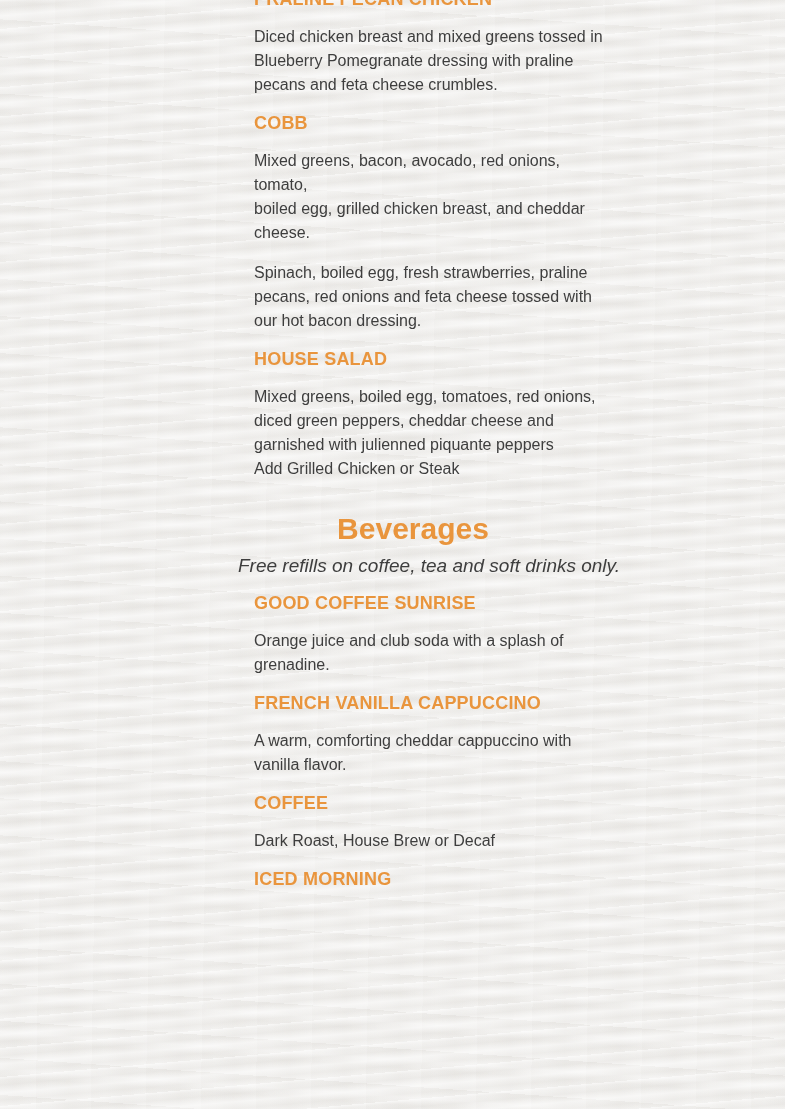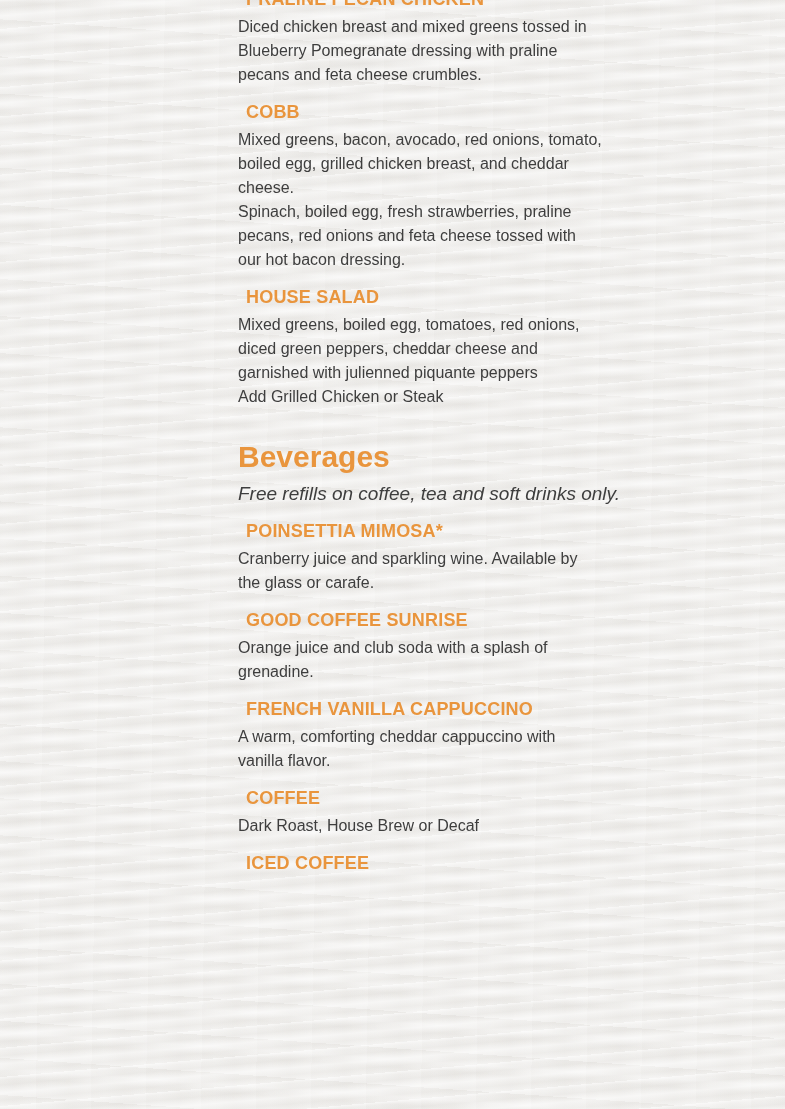--- a/index.html
+++ b/index.html
@@ -38,31 +38,32 @@
     left: 238px;
     top: -26px;
     width: 392px;
   }
   .item-name {
     font-size: 18px;
     line-height: 20px;
     font-weight: 700;
     letter-spacing: 0.2px;
     color: #e9953d;
-    margin: 15px 0 6px 8px;
+    margin: 15px 0 6px 16px;
   }
   .item-desc {
     font-size: 16px;
     line-height: 24px;
     color: #3e3e3e;
-    margin: 0;
+    margin: 16px;
     white-space: pre-line;
   }
   .section-title {
     width: 350px;
+    text-align: center;
     font-size: 30px;
     line-height: 36px;
     font-weight: 700;
     color: #e9953d;
     margin: 30px 0 7px 0;
   }
   .section-note {
     font-size: 19px;
     line-height: 24px;
     font-style: italic;
@@ -102,41 +103,36 @@
     <p class="item-desc">Mixed greens, boiled egg, tomatoes, red onions,
 diced green peppers, cheddar cheese and
 garnished with julienned piquante peppers
 Add Grilled Chicken or Steak</p>
   </section>
 
   <h2 class="section-title">Beverages</h2>
   <p class="section-note">Free refills on coffee, tea and soft drinks only.</p>
 
 
-  <section>
-    <h3 class="item-name">POINSETTIA MIMOSA*</h3>
-    <p class="item-desc">Cranberry juice and sparkling wine.  Available by
-the glass or carafe.</p>
-  </section>
 
   <section>
     <h3 class="item-name">GOOD COFFEE SUNRISE</h3>
     <p class="item-desc">Orange juice and club soda with a splash of
 grenadine.</p>
   </section>
 
 
   <section>
     <h3 class="item-name">FRENCH VANILLA CAPPUCCINO</h3>
     <p class="item-desc">A warm, comforting cheddar cappuccino with
 vanilla flavor.</p>
   </section>
 
   <section>
     <h3 class="item-name">COFFEE</h3>
     <p class="item-desc">Dark Roast, House Brew or Decaf</p>
   </section>
 
   <section>
-    <h3 class="item-name">ICED COFFEE</h3>
+    <h3 class="item-name">ICED MORNING</h3>
   </section>
 
 </div>
 
 </body></html>

